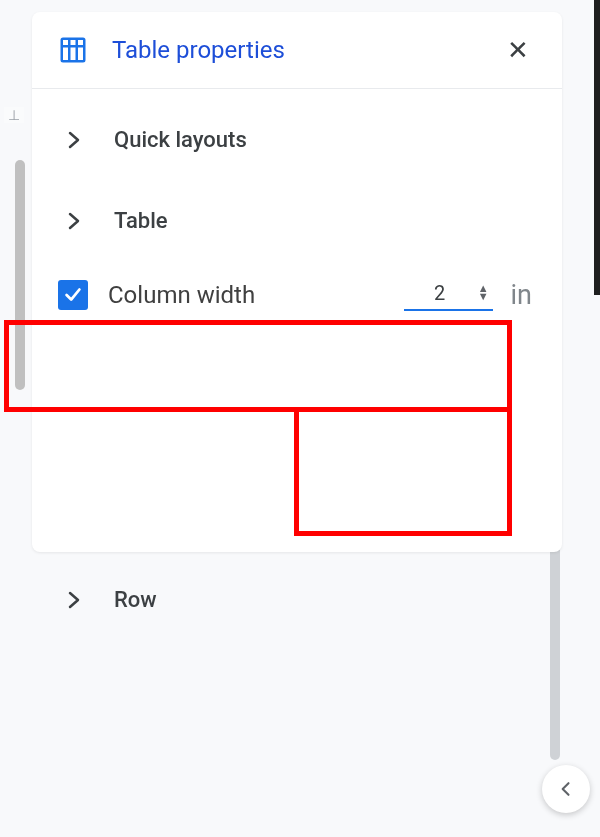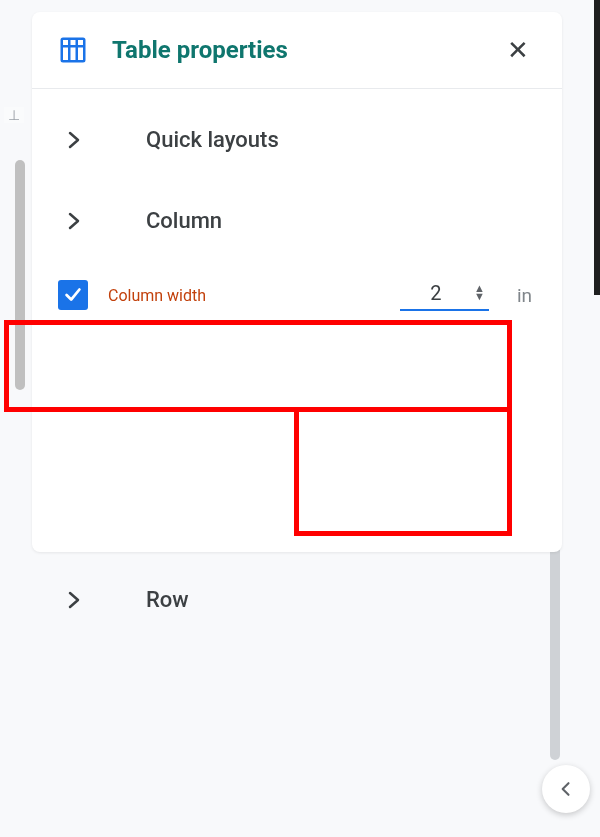--- a/index.html
+++ b/index.html
@@ -29,22 +29,22 @@
       padding: 22px 28px 22px 26px;
       border-bottom: 1px solid #e8eaed;
     }
     .table-icon {
       width: 30px;
       height: 30px;
       margin-right: 24px;
     }
     .panel-title {
       font-size: 24px;
-      font-weight: 700;
-      color: #0f766e;
+      font-weight: 400;
+      color: #1d4ed8;
       flex: 1;
     }
     .close-btn {
       font-size: 26px;
       color: #3c4043;
       cursor: pointer;
       background: none;
       border: none;
       width: 32px;
       height: 32px;
@@ -67,21 +67,20 @@
       height: 24px;
       margin-right: 28px;
       display: flex;
       align-items: center;
       justify-content: center;
     }
     .section-label {
       font-size: 22px;
       font-weight: 500;
       color: #3c4043;
-      margin-left: 32px;
     }
     .column-width-row {
       display: flex;
       align-items: center;
       padding: 18px 30px 18px 26px;
     }
     .checkbox {
       width: 30px;
       height: 30px;
       background: #1a73e8;
@@ -89,22 +88,22 @@
       display: flex;
       align-items: center;
       justify-content: center;
       margin-right: 20px;
     }
     .checkbox svg {
       width: 22px;
       height: 22px;
     }
     .cw-label {
-      font-size: 16px;
-      color: #c2410c;
+      font-size: 24px;
+      color: #404040;
       flex: 1;
     }
     .cw-value {
       font-size: 20px;
       color: #3c4043;
       width: 40px;
       text-align: center;
     }
     .cw-input-wrap {
       display: flex;
@@ -118,23 +117,23 @@
       flex-direction: column;
       margin-left: 18px;
     }
     .stepper-btn {
       line-height: 8px;
       font-size: 11px;
       color: #5f6368;
       cursor: pointer;
     }
     .cw-unit {
-      font-size: 19px;
+      font-size: 27px;
       color: #80868b;
-      margin-left: 16px;
+      margin-left: 6px;
     }
     .highlight-1 {
       position: absolute;
       border: 5px solid #ff0000;
       left: 4px;
       top: 320px;
       width: 508px;
       height: 92px;
       pointer-events: none;
     }
@@ -240,21 +239,21 @@
       </span>
       <span class="section-label">Quick layouts</span>
     </div>
 
     <div class="section-row">
       <span class="chevron">
         <svg viewBox="0 0 24 24" width="24" height="24">
             <path d="M8 5l8 7-8 7" fill="none" stroke="#3c4043" stroke-width="2.5" stroke-linecap="round" stroke-linejoin="round"></path>
           </svg>
       </span>
-      <span class="section-label">Column</span>
+      <span class="section-label">Table</span>
     </div>
 
 
     <div class="column-width-row">
       <div class="checkbox">
         <svg viewBox="0 0 24 24">
             <path d="M5 12l5 5 9-11" fill="none" stroke="#ffffff" stroke-width="3" stroke-linecap="round" stroke-linejoin="round"></path>
           </svg>
       </div>
       <span class="cw-label">Column width</span>

